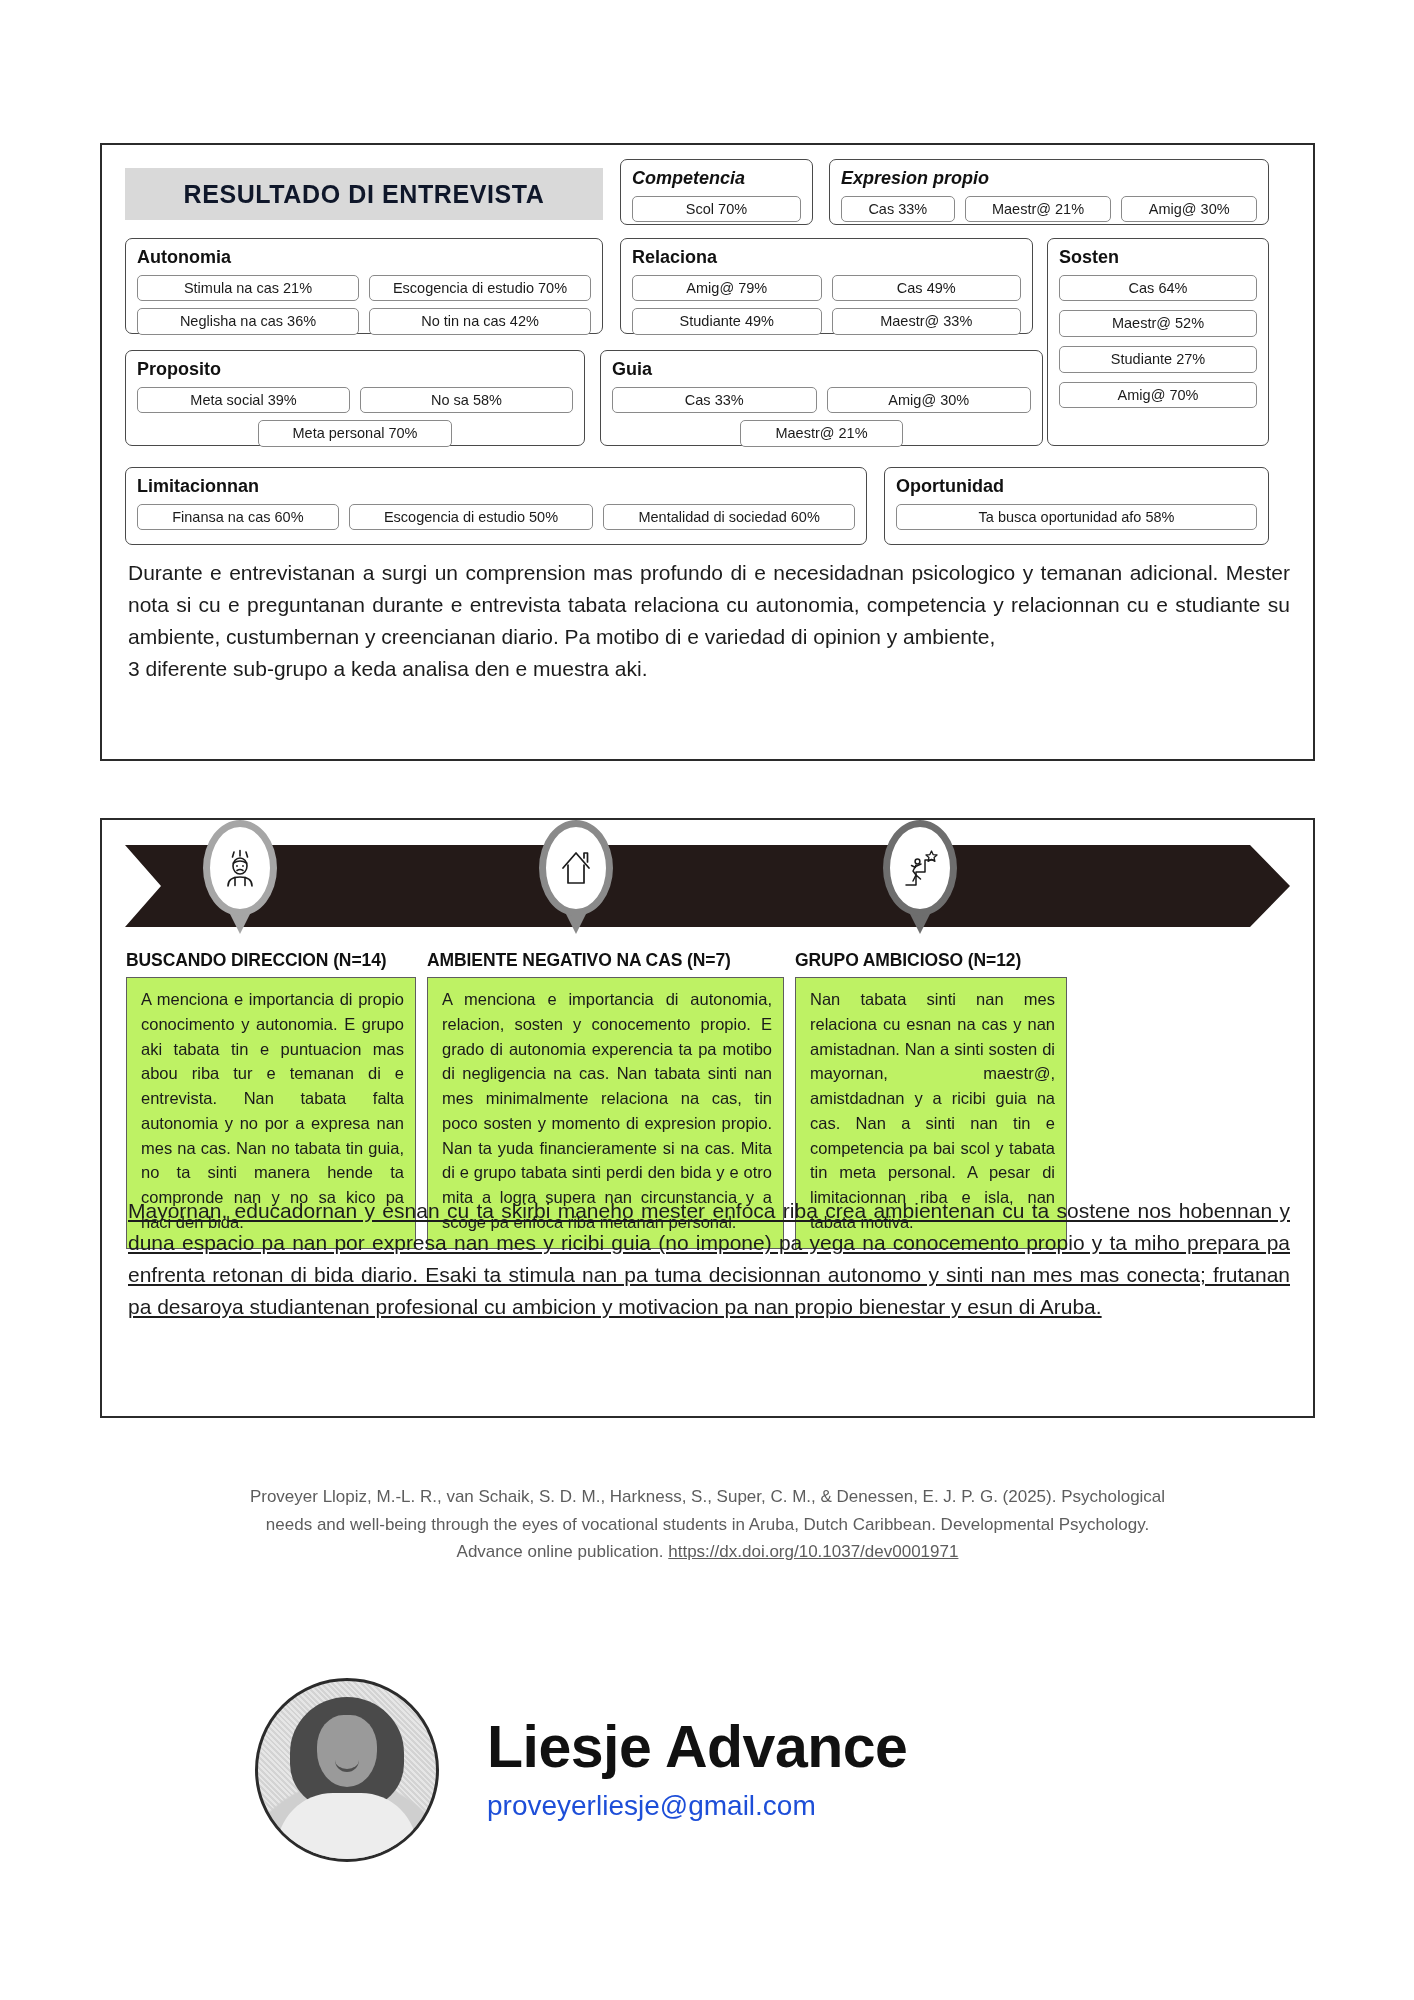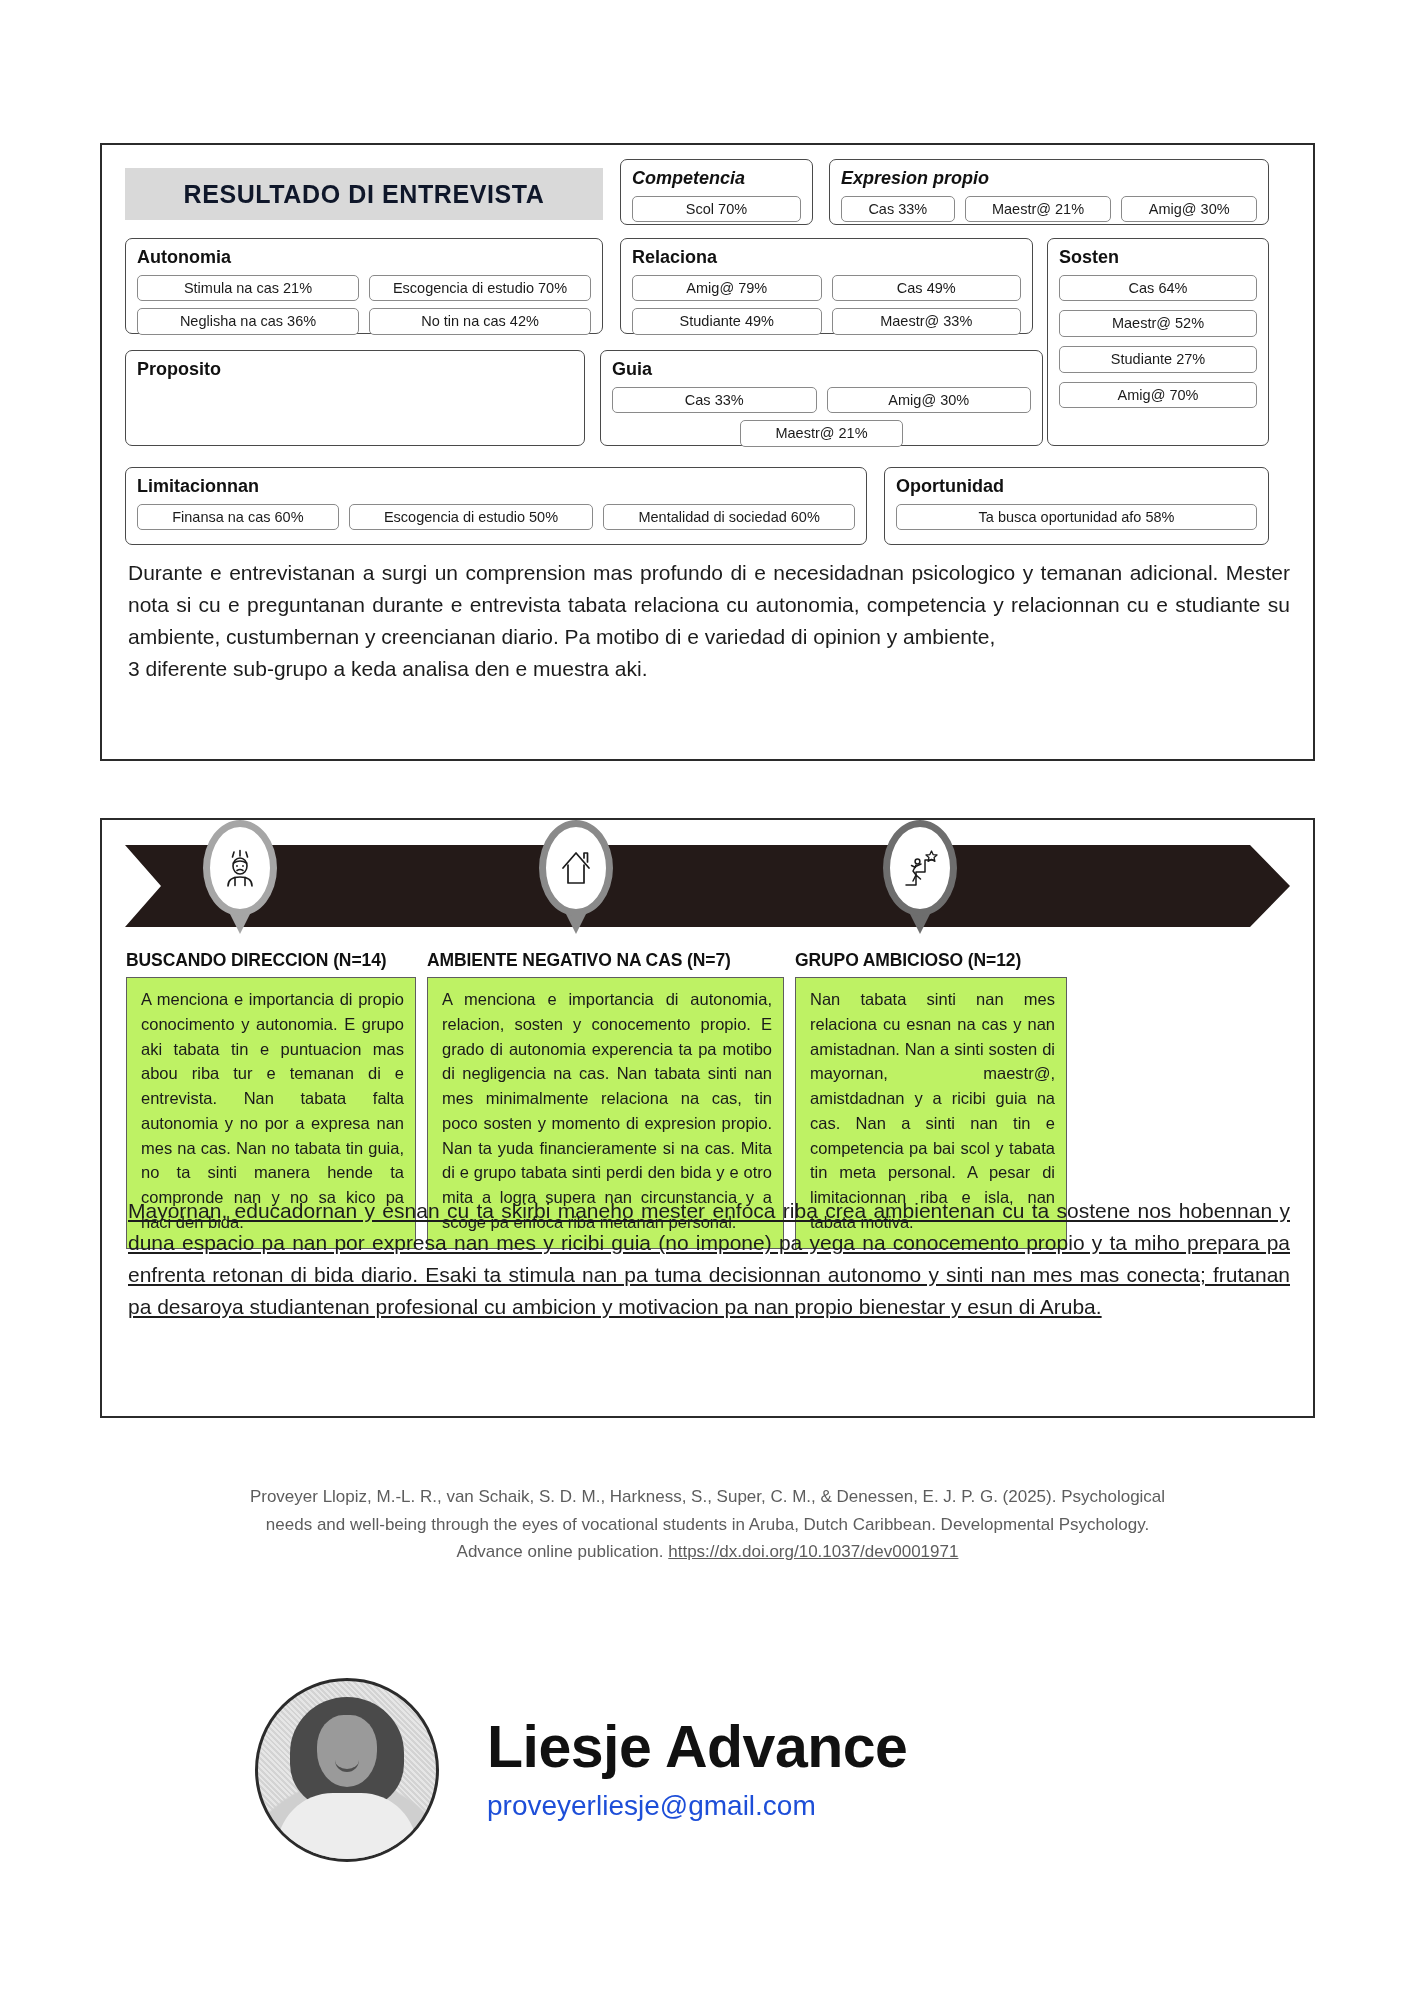--- a/index.html
+++ b/index.html
@@ -276,20 +276,25 @@
     <div class="chips">
       <div class="chip half">Stimula na cas 21%</div>
       <div class="chip half">Escogencia di estudio 70%</div>
       <div class="chip half">Neglisha na cas 36%</div>
       <div class="chip half">No tin na cas 42%</div>
     </div>
   </div>
 
   <div class="card" id="card-proposito">
     <div class="card-title">Proposito</div>
+    <div class="chips">
+      <div class="chip half">Meta social 39%</div>
+      <div class="chip half">No sa 58%</div>
+      <div class="chip center-single">Meta personal 70%</div>
+    </div>
   </div>
 
   <div class="card compact" id="card-competencia">
     <div class="card-title">Competencia</div>
     <div class="chips">
       <div class="chip full">Scol 70%</div>
     </div>
   </div>
 
   <div class="card compact" id="card-expresion">

